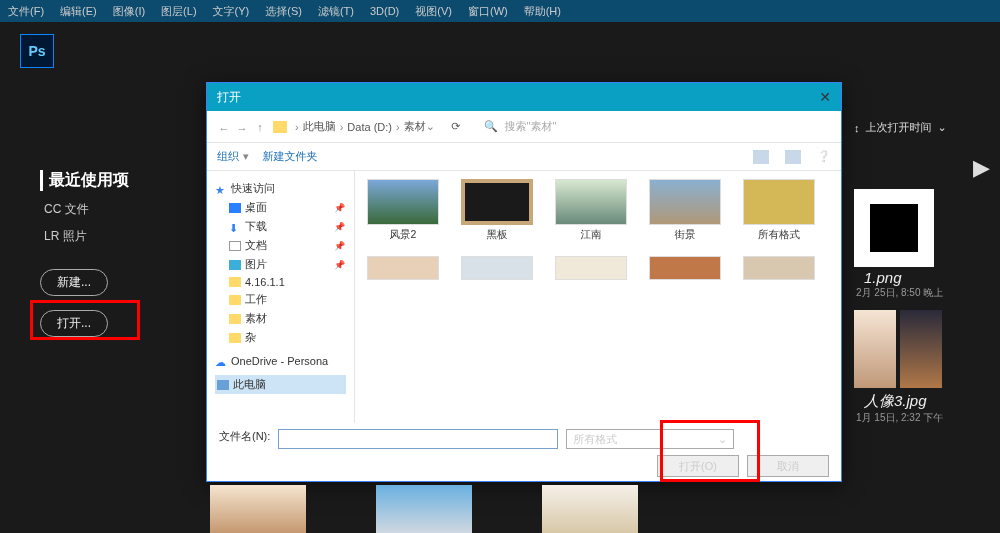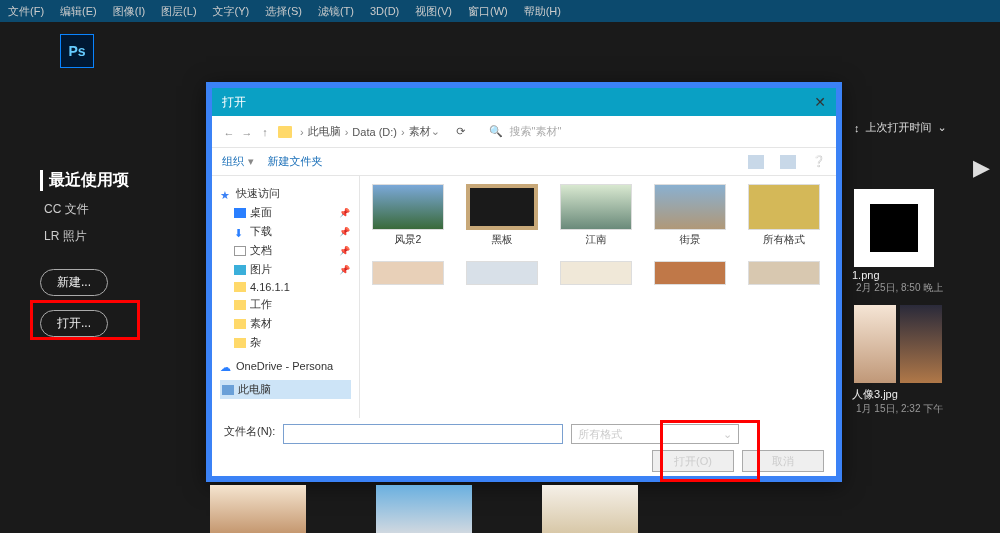--- a/index.html
+++ b/index.html
@@ -3,33 +3,33 @@
 <meta charset="utf-8">
 <style>
 * { margin: 0; padding: 0; box-sizing: border-box; font-family: "Microsoft YaHei", sans-serif; }
 body { width: 1000px; height: 533px; background: #1a1a1a; color: #ccc; overflow: hidden; position: relative; }
 
 
 .menubar { height: 22px; background: #0c4a6e; display: flex; align-items: center; padding: 0 8px; font-size: 11px; color: #ccc; }
 .menubar span { margin-right: 16px; cursor: default; }
 
 
-.logo-area { padding: 12px 20px; margin-left: 40px; }
+.logo-area { padding: 12px 20px; }
 .ps-logo { width: 34px; height: 34px; background: #001833; border: 1px solid #0a84ff; display: flex; align-items: center; justify-content: center; color: #66ccff; font-weight: bold; font-size: 14px; }
 
 
 .sidebar { position: absolute; left: 40px; top: 170px; width: 120px; }
 .side-heading { color: #fff; font-size: 16px; font-weight: bold; margin-bottom: 10px; border-left: 3px solid #fff; padding-left: 6px; }
 .side-link { color: #ccc; font-size: 12px; margin: 10px 4px; }
 .side-btn { border: 1px solid #aaa; border-radius: 14px; padding: 4px 16px; color: #eee; font-size: 12px; margin-top: 14px; display: inline-block; cursor: pointer; }
 .highlight-red { position: absolute; border: 3px solid #ff0000; }
 .hl-open { left: 30px; top: 300px; width: 110px; height: 40px; }
 
 
-.dialog { position: absolute; left: 206px; top: 82px; width: 636px; height: 400px; background: #fff; border: 6px solid #3b82f6; box-shadow: 0 4px 20px rgba(0,0,0,0.5); display: flex; flex-direction: column; }
+.dialog { position: absolute; left: 206px; top: 82px; width: 636px; height: 400px; background: #fff; border: 1px solid #3b82f6; box-shadow: 0 4px 20px rgba(0,0,0,0.5); display: flex; flex-direction: column; }
 .dlg-title { height: 28px; background: #0aa0c4; color: #fff; font-size: 12px; display: flex; align-items: center; padding: 0 10px; }
 .dlg-title .x { margin-left: auto; color: #333; cursor: pointer; font-size: 14px; }
 
 .dlg-nav { height: 32px; display: flex; align-items: center; padding: 0 8px; font-size: 11px; color: #555; border-bottom: 1px solid #e5e5e5; }
 .nav-arrow { width: 18px; text-align: center; color: #888; }
 .bc-folder { width: 14px; height: 12px; background: #ffd96a; border-radius: 1px; margin: 0 4px; }
 .bc-sep { margin: 0 4px; color: #888; }
 .nav-drop { margin-left: 4px; color: #888; }
 .refresh { width: 30px; text-align: center; margin-left: 6px; }
 .search { flex: 1; margin-left: 14px; color: #aaa; display: flex; align-items: center; gap: 6px; }
@@ -80,21 +80,21 @@
 .hl-filebox { left: 660px; top: 420px; width: 100px; height: 62px; }
 
 
 .right-strip { position: absolute; right: 0; top: 120px; width: 150px; color: #ddd; font-size: 11px; }
 .sort-row { display: flex; align-items: center; gap: 6px; margin-bottom: 24px; padding-left: 4px; }
 .r-thumb { width: 80px; height: 78px; background: #222; margin: 6px 4px 2px; }
 .r-thumb.star { background: #fff; display: flex; align-items: center; justify-content: center; }
 .r-star { width: 48px; height: 48px; background: #000; clip-path: polygon(50% 0,61% 35,98% 35,68% 57,79% 91,50% 70,21% 91,32% 57,2% 35,39% 35); }
 .r-thumb.portrait { background: linear-gradient(#f5e5d5, #c09878); }
 .r-thumb.street { background: linear-gradient(#2a2a3a, #b07848); }
-.r-cap { font-size: 11px; color: #eee; margin: 0 2px; }
+.r-cap { font-size: 15px; color: #eee; margin: 0 14px; font-style: italic; }
 .r-sub { font-size: 10px; color: #999; margin: 0 6px 10px; }
 
 
 .bottom-thumbs { position: absolute; left: 210px; bottom: 0; display: flex; gap: 70px; }
 .bt { width: 96px; height: 48px; background: #333; }
 .bt1 { background: linear-gradient(#f5e5d0, #c59870); }
 .bt2 { background: linear-gradient(#6ab0e0, #d0d8e0); }
 .bt3 { background: linear-gradient(#f5f0e8, #d8c8a8); }
 .arrow-red { position: absolute; left: 594px; bottom: 4px; color: #ff3333; font-size: 24px; transform: rotate(-35deg); }
 </style>

